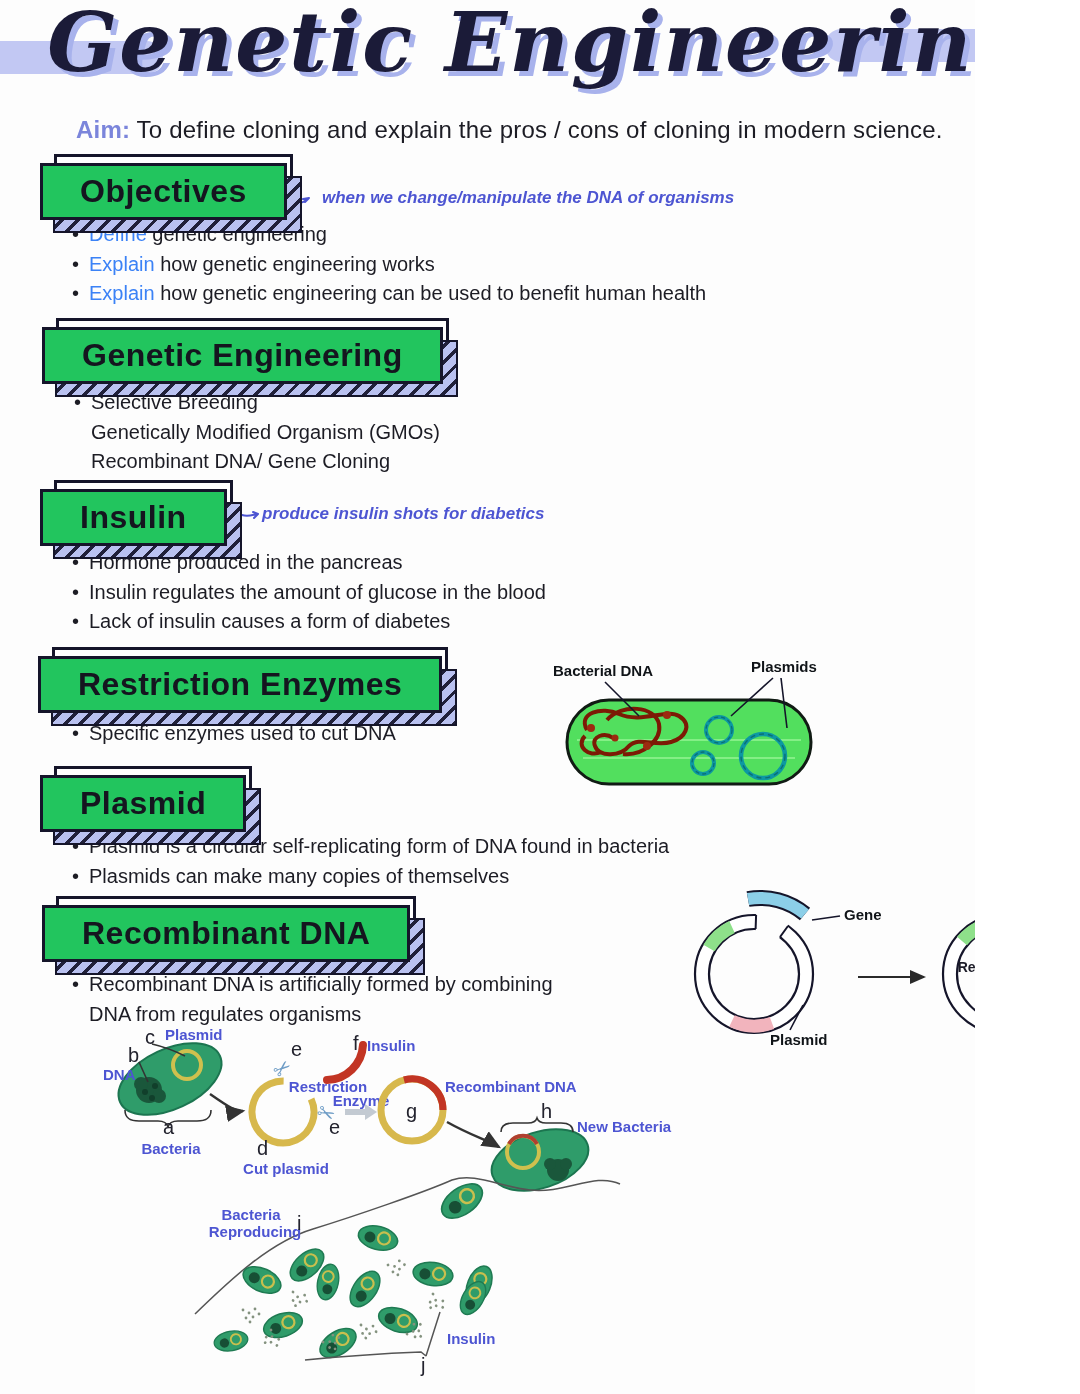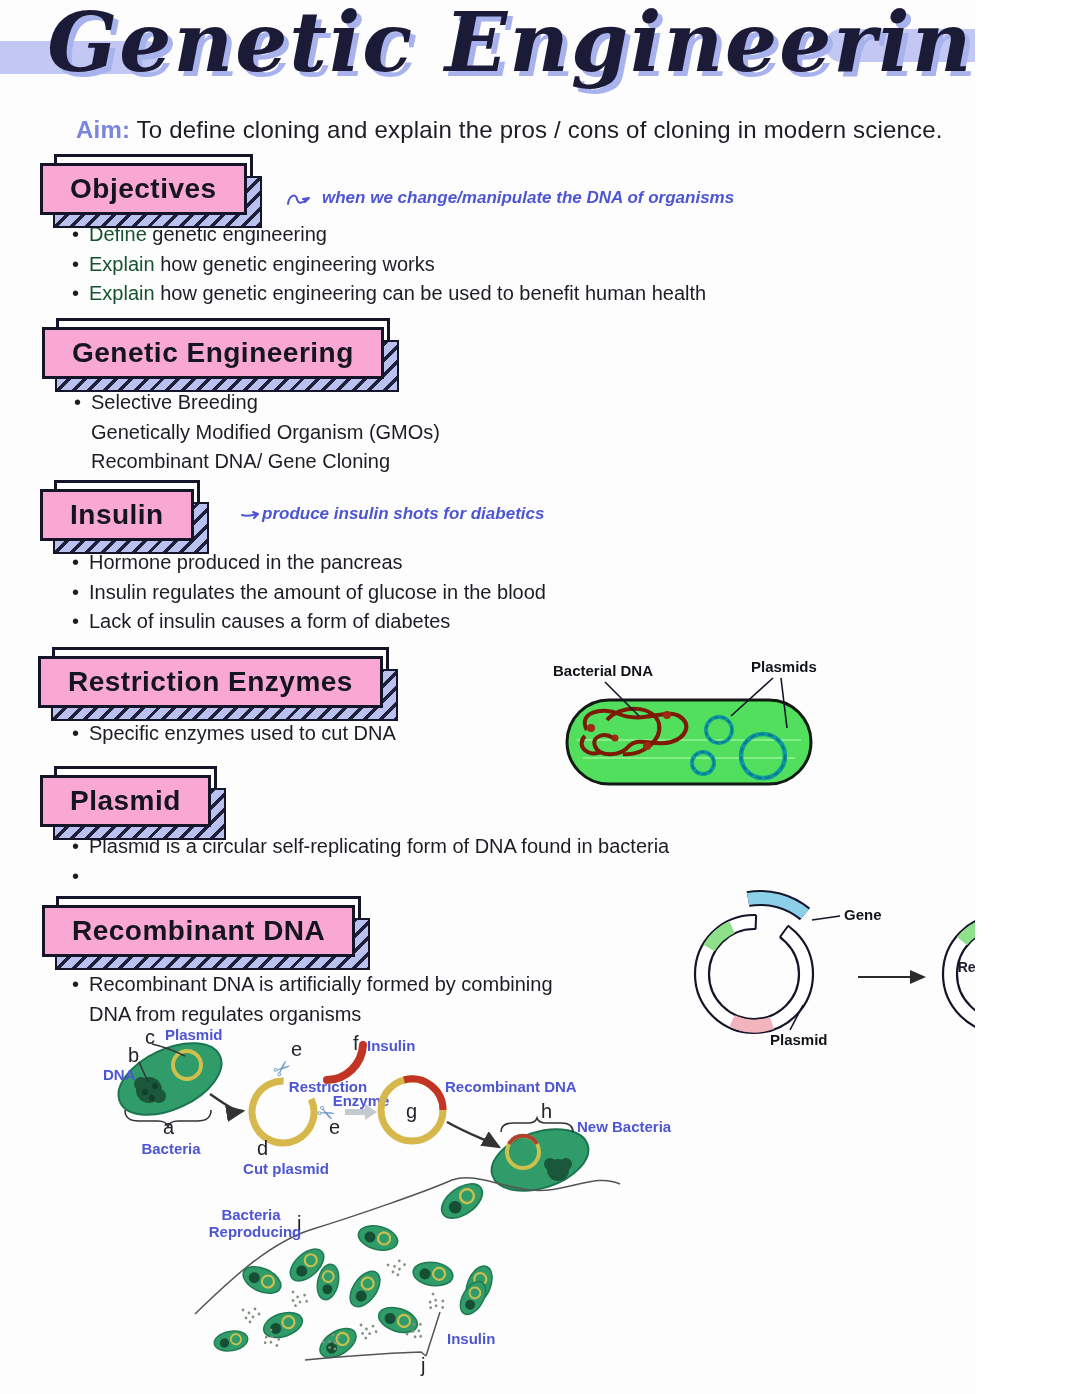--- a/index.html
+++ b/index.html
@@ -20,33 +20,33 @@
   .aim{position:absolute;left:76px;top:116px;font-size:24px;letter-spacing:.2px;}
   .aim .lbl{color:#7b85db;font-weight:700;}
 
   
   .hbox{position:absolute;display:inline-block;}
   .hb-back{position:absolute;left:14px;top:-9px;right:-6px;bottom:9px;background:#fff;
            border:3px solid #15152a;z-index:1;}
   .hb-hatch{position:absolute;left:13px;top:13px;right:-15px;bottom:-13px;
            background:repeating-linear-gradient(135deg,#20203a 0 3.5px,#b9c1f0 3.5px 11px);
            border:2.5px solid #15152a;z-index:2;}
-  .hb-main{position:relative;display:inline-block;background:#f9a8d4;border:3px solid #15152a;
-           padding:7px 27px;font-size:28px;font-weight:700;letter-spacing:.5px;color:#15151f;z-index:3;}
+  .hb-main{position:relative;display:inline-block;background:#22c55e;border:3px solid #15152a;
+           padding:7px 37px;font-size:32px;font-weight:700;letter-spacing:.5px;color:#15151f;z-index:3;}
 
   
   .note{position:absolute;color:#4d55d2;font-size:17px;font-weight:600;font-style:italic;
         display:flex;align-items:center;}
 
   
   .blist{position:absolute;font-size:20px;line-height:29.5px;}
   .bl{display:flex;}
   .dot{width:17px;flex:0 0 17px;}
   .dot.hid{visibility:hidden;}
-  .lead{color:#14532d;}
+  .lead{color:#3b82f6;}
 
   .dsvg{position:absolute;}
   .dlabel{font:700 15px "Liberation Sans",sans-serif;fill:#101418;}
   .plabel{font:700 15px "Liberation Sans",sans-serif;fill:#4d55d2;}
   .pletter{font:400 20px "Liberation Sans",sans-serif;fill:#23232e;}
   .ctext{font:700 14px "Liberation Sans",sans-serif;fill:#1c1c28;text-anchor:middle;}
   .scis{font:400 21px "DejaVu Sans",sans-serif;fill:#6f9dc6;}
 </style>
 </head>
 <body>
@@ -179,20 +179,21 @@
     <span class="hb-hatch"></span>
     <span class="hb-main">Plasmid</span>
   </div>
   <div class="blist" style="left:72px;top:832px">
     <div class="bl">
         <span class="dot">•</span>
         <span>Plasmid is a circular self-replicating form of DNA found in bacteria</span>
       </div>
     <div class="bl">
         <span class="dot">•</span>
+        <span>Plasmids can make many copies of themselves</span>
       </div>
   </div>
 
   <div class="hbox" style="left:42px;top:905px">
     <span class="hb-back"></span>
     <span class="hb-hatch"></span>
     <span class="hb-main">Recombinant DNA</span>
   </div>
   <div class="blist" style="left:72px;top:970px">
     <div class="bl">

